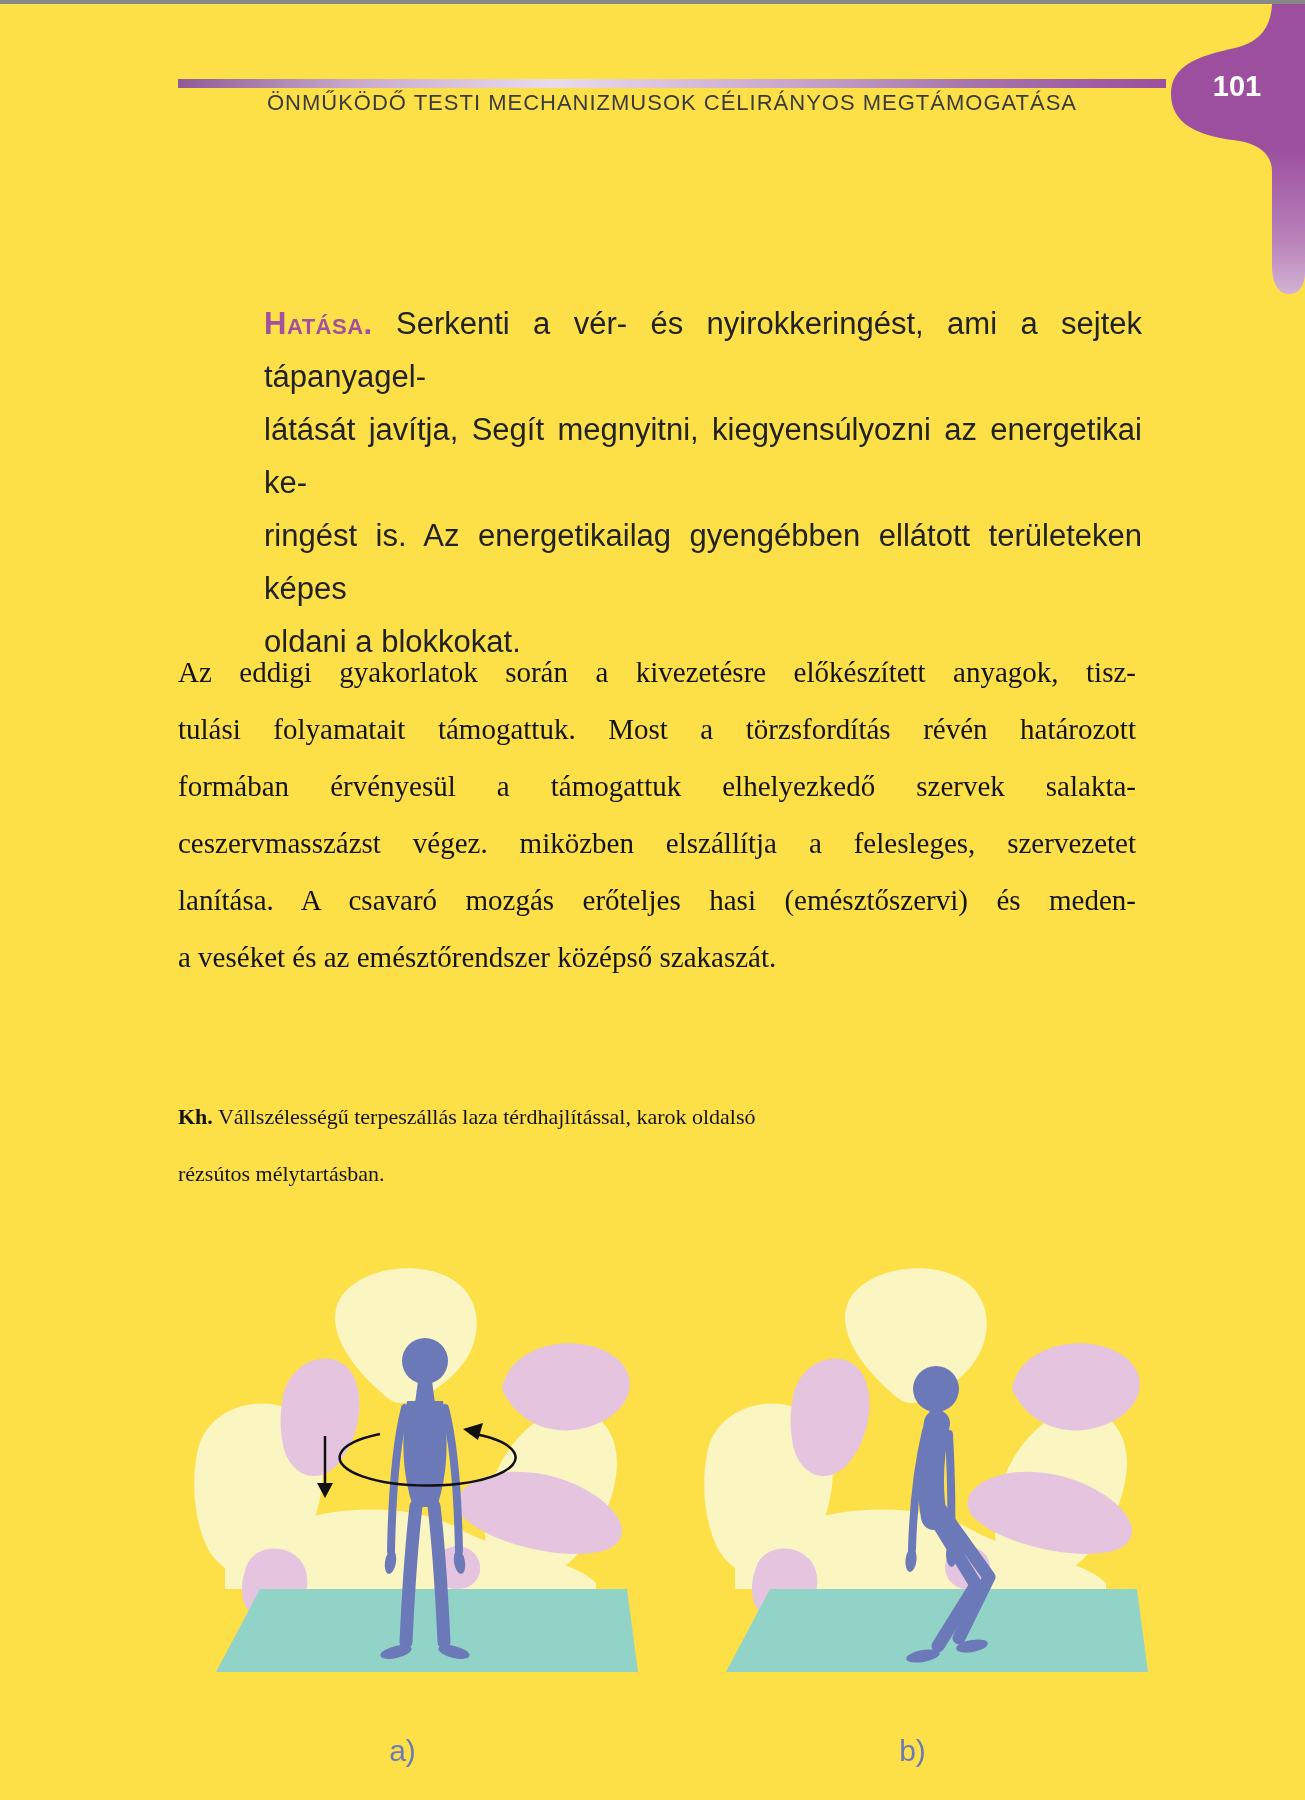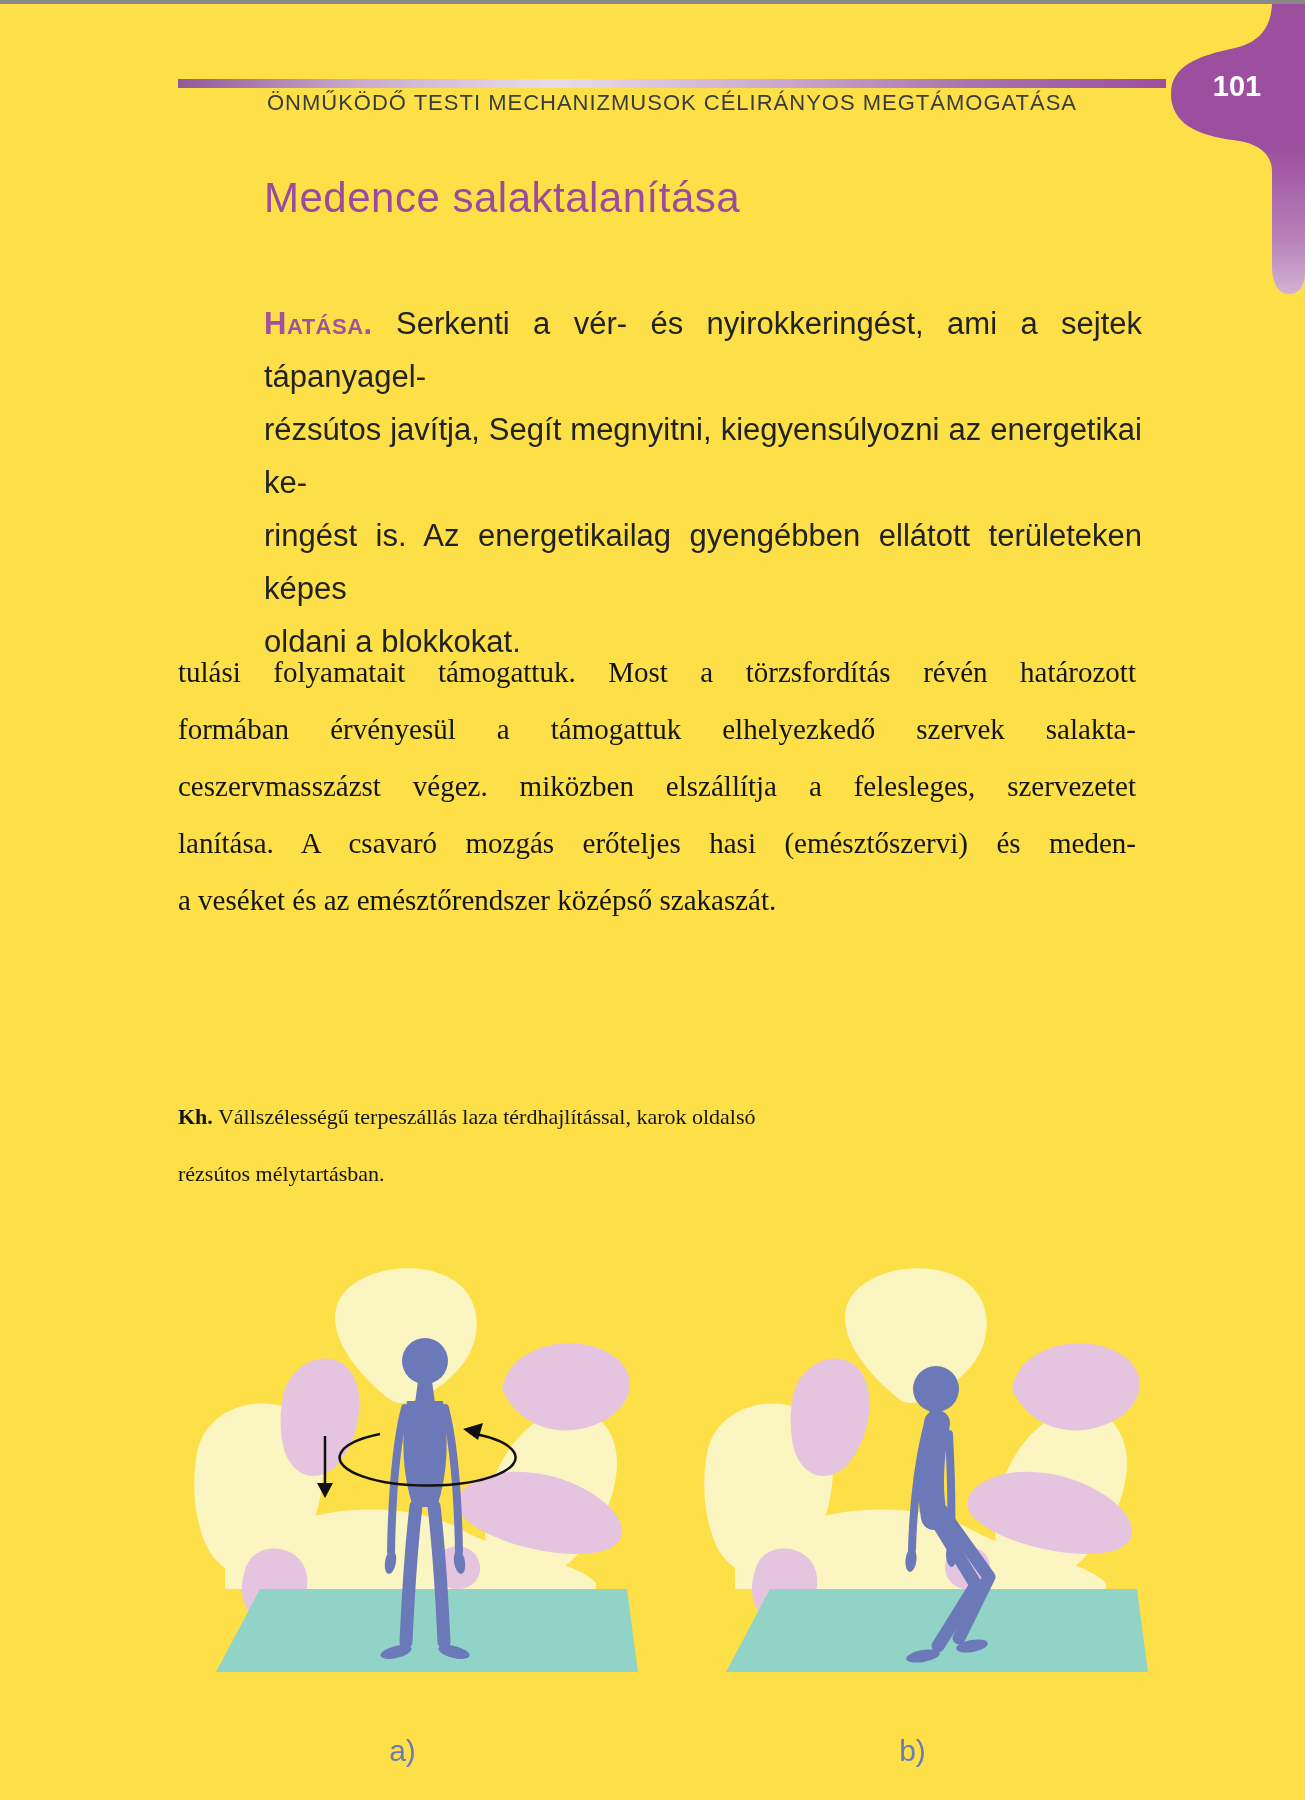--- a/index.html
+++ b/index.html
@@ -86,35 +86,35 @@
          C 32 52 6 62 6 90
          C 6 120 34 132 68 136
          C 94 139 107 150 107 168
          L 107 262
          C 107 280 114 290 124 290
          C 134 290 140 282 140 268
          L 140 0 Z"></path>
     <text class="tab-num" x="72" y="92" text-anchor="middle">101</text>
   </svg>
 
-  <h1 class="title">Medence salaktalanítása</h1>
 
   <div class="effect">
     <div class="tline jfirst">
       <span class="hatasa">Hatása.</span>
       <span>Serkenti a vér- és nyirokkeringést, ami a sejtek tápanyagel-</span>
     </div>
     <div class="jus">
-        <span class="tline">rézsútos javítja, Segít megnyitni, kiegyensúlyozni az energetikai ke-</span>
+        <span class="tline">látását javítja, Segít megnyitni, kiegyensúlyozni az energetikai ke-</span>
         <span class="tline">ringést is. Az energetikailag gyengébben ellátott területeken képes</span>
         <span class="tline">oldani a blokkokat.</span>
       </div>
   </div>
 
   <div class="bodytext jus">
+      <span class="tline">Az eddigi gyakorlatok során a kivezetésre előkészített anyagok, tisz-</span>
       <span class="tline">tulási folyamatait támogattuk. Most a törzsfordítás révén határozott</span>
       <span class="tline">formában érvényesül a támogattuk elhelyezkedő szervek salakta-</span>
       <span class="tline">ceszervmasszázst végez. miközben elszállítja a felesleges, szervezetet</span>
       <span class="tline">lanítása. A csavaró mozgás erőteljes hasi (emésztőszervi) és meden-</span>
       <span class="tline">a veséket és az emésztőrendszer középső szakaszát.</span>
     </div>
 
   <div class="kh">
     <div class="tline">
       <span class="kh-label">Kh.</span>

